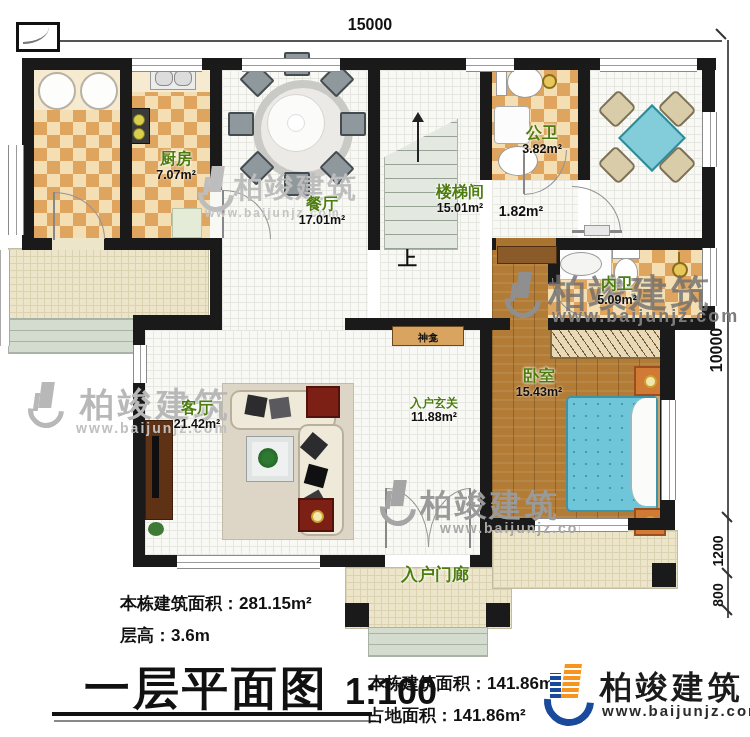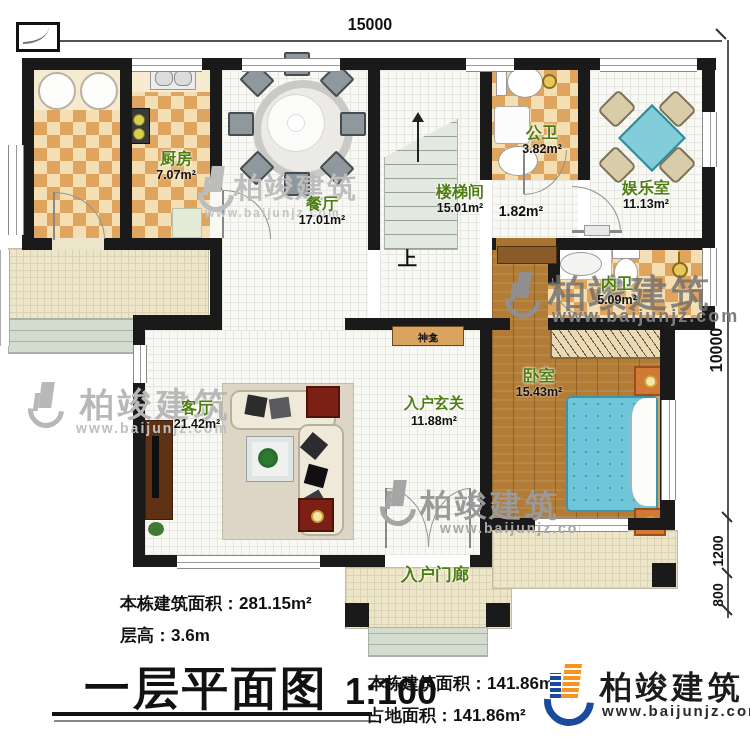--- a/index.html
+++ b/index.html
@@ -251,38 +251,34 @@
     <span class="rname">楼梯间</span>
     <span class="rarea">15.01m²</span>
   </div>
   <div class="a rlabel" style="left:488px;top:203px;width:66px;">
     <span class="rarea" style="font-size:14px;">1.82m²</span>
   </div>
   <div class="a rlabel" style="left:506px;top:124px;width:72px;">
     <span class="rname">公卫</span>
     <span class="rarea">3.82m²</span>
   </div>
-  <div class="a rlabel" style="left:604px;top:179px;width:84px;">
-    <span class="rname">娱乐室</span>
-    <span class="rarea">11.13m²</span>
-  </div>
   <div class="a rlabel" style="left:584px;top:275px;width:66px;">
     <span class="rname">内卫</span>
     <span class="rarea">5.09m²</span>
   </div>
   <div class="a rlabel" style="left:503px;top:367px;width:72px;">
     <span class="rname">卧室</span>
     <span class="rarea">15.43m²</span>
   </div>
   <div class="a rlabel" style="left:158px;top:399px;width:78px;">
     <span class="rname">客厅</span>
     <span class="rarea">21.42m²</span>
   </div>
   <div class="a rlabel" style="left:392px;top:397px;width:84px;">
-    <span class="rname" style="font-size:15px;font-family:Liberation Mono, monospace;">入户玄关</span>
+    <span class="rname" style="font-size:12px;">入户玄关</span>
     <span class="rarea">11.88m²</span>
   </div>
   <div class="a rlabel" style="left:384px;top:566px;width:102px;">
     <span class="rname" style="font-size:17px;">入户门廊</span>
   </div>
   <div class="a" style="left:398px;top:246px;font-size:19px;font-weight:bold;color:#111;z-index:30;">上</div>
 
   <div class="a ftr" style="left:120px;top:592px;">
     <span>本栋建筑面积：</span><span>281.15m²</span>
   </div>

